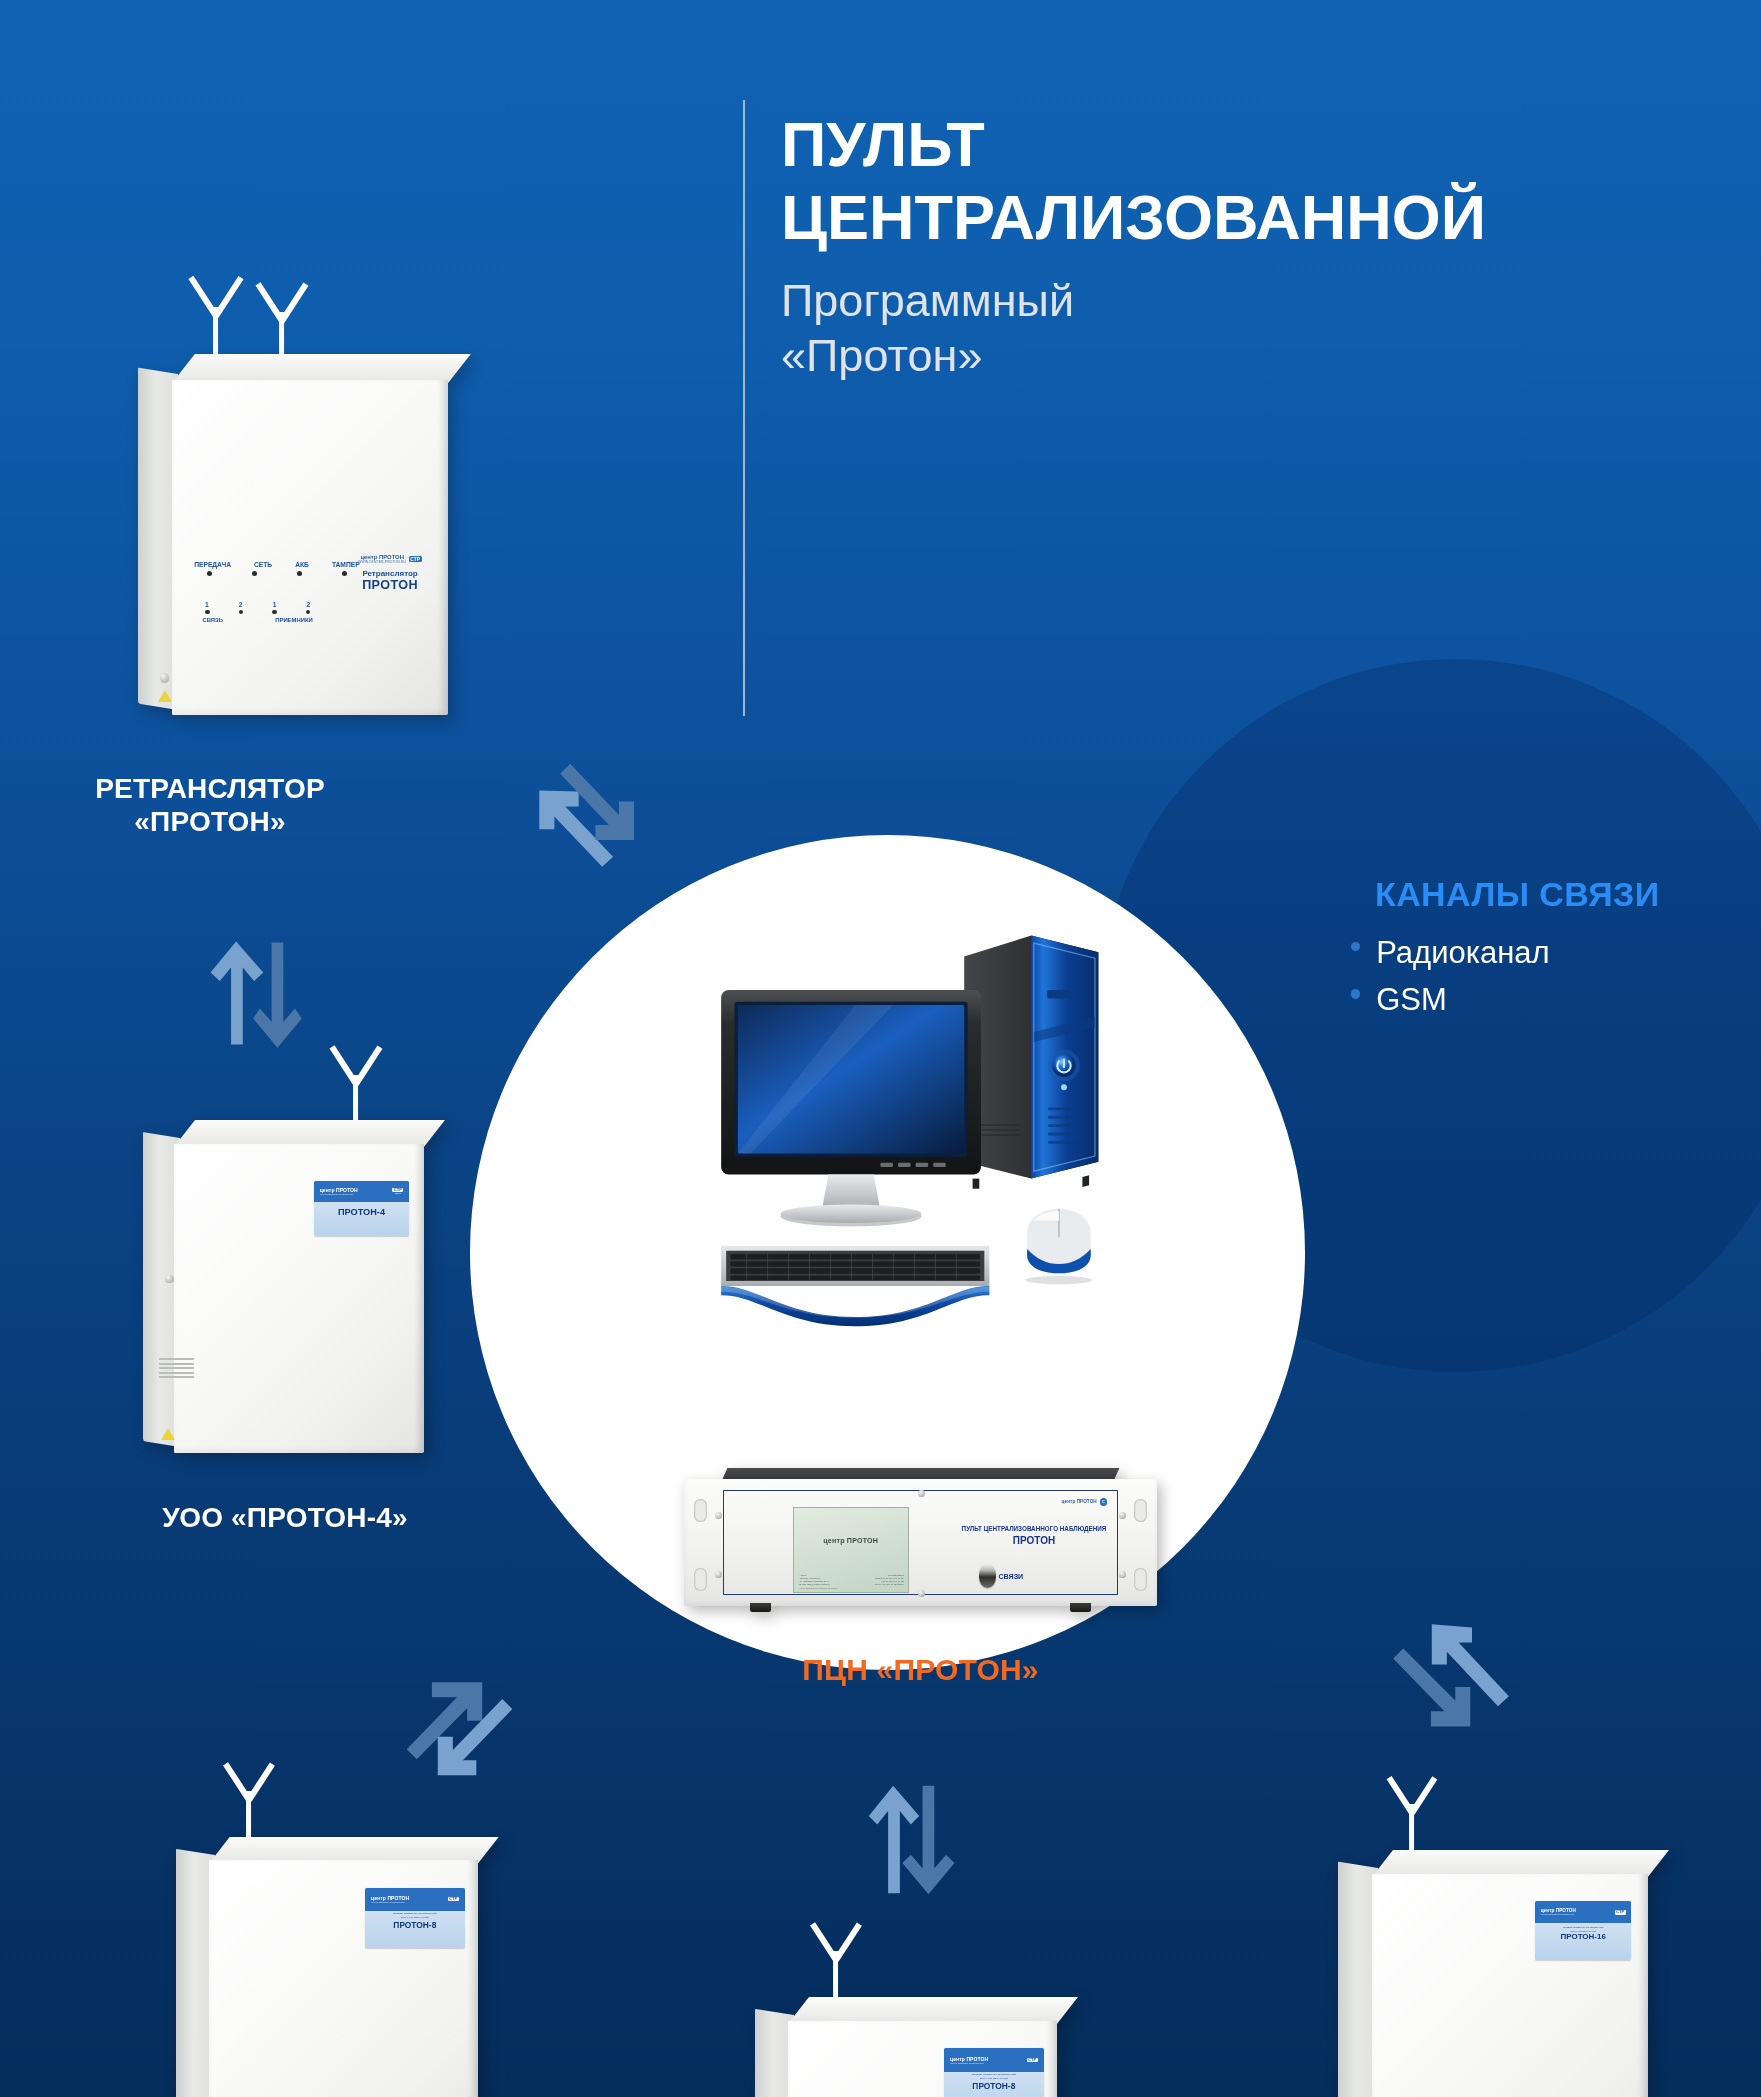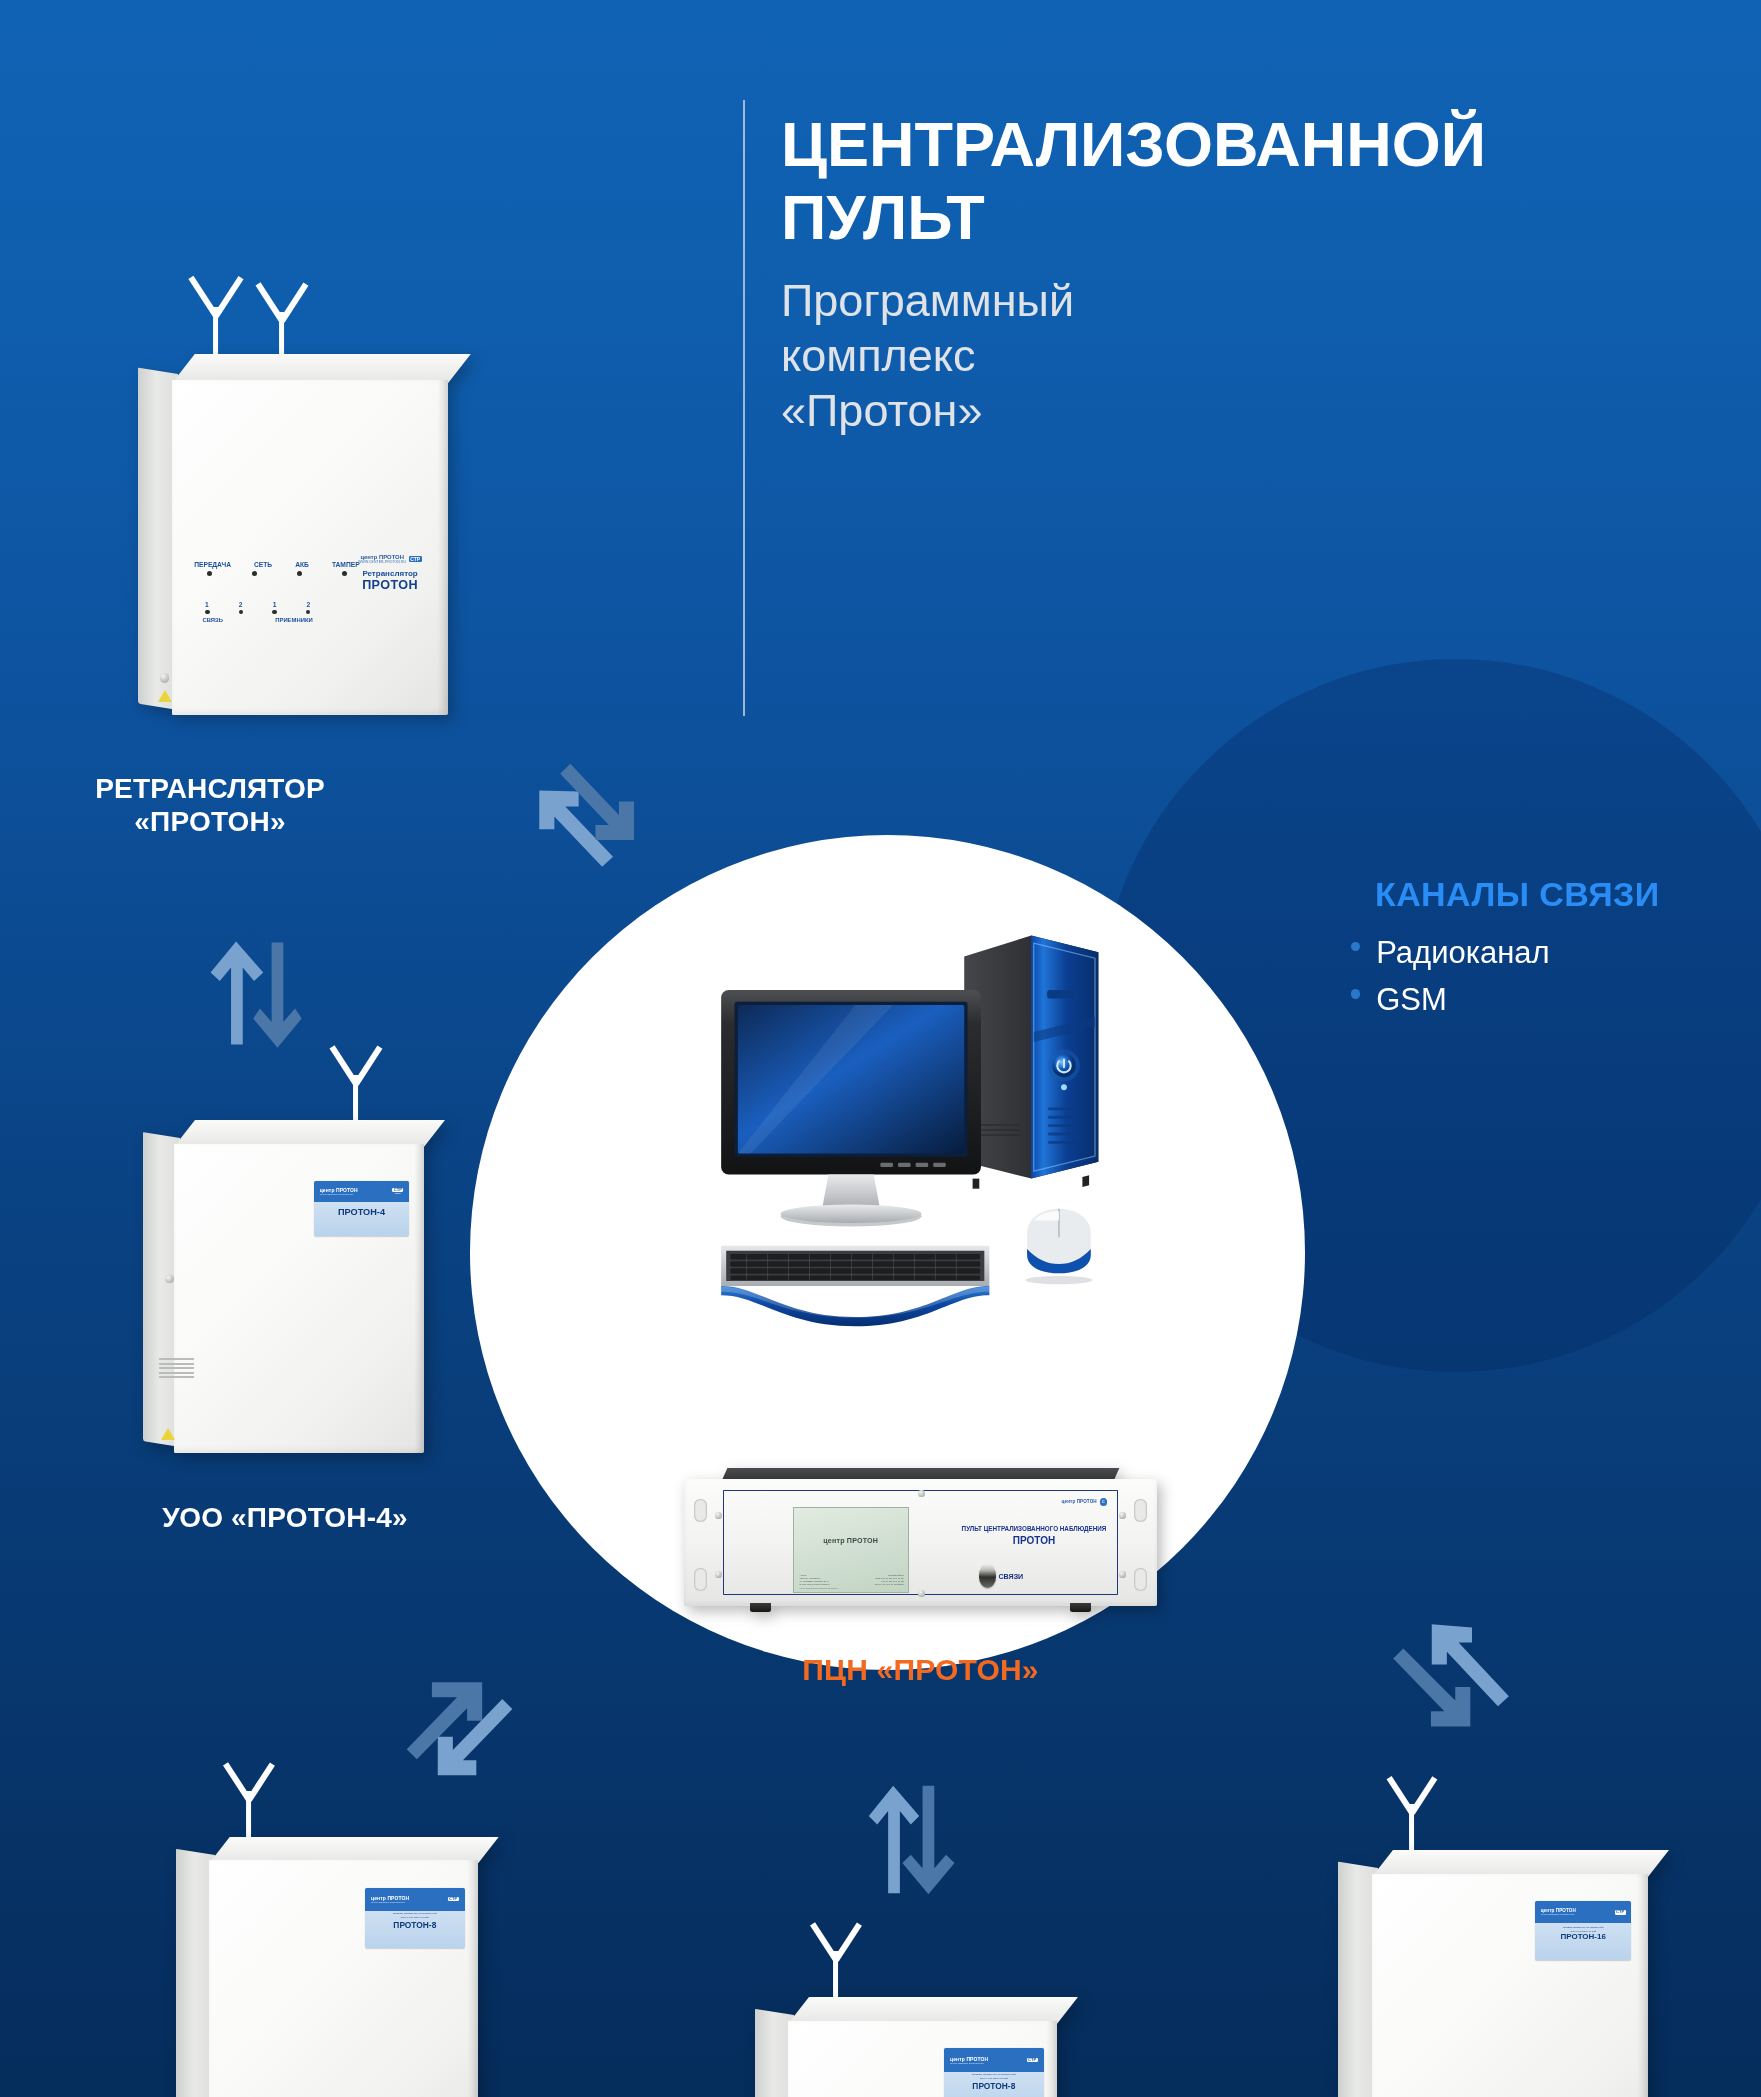--- a/index.html
+++ b/index.html
@@ -237,26 +237,25 @@
 </head>
 <body>
 
 <div id="poster">
 
   <div id="bgCircleTR" class="bg-circle"></div>
 
   <div id="title-divider"></div>
   <div id="title-block">
     <div id="main-title">
+      <span class="tl">ПУЛЬТ</span>
       <span class="tl">ЦЕНТРАЛИЗОВАННОЙ</span>
-      <span class="tl">ПУЛЬТ</span>
     </div>
     <div id="subtitle">
       <span class="sl">Программный</span>
-      <span class="sl">комплекс</span>
       <span class="sl">«Протон»</span>
     </div>
   </div>
 
   <div id="channels">
     <div id="channels-title">КАНАЛЫ СВЯЗИ</div>
     <div class="ch-item">
       <span class="ch-bullet"></span>
       <span class="ch-label">Радиоканал</span>
     </div>

